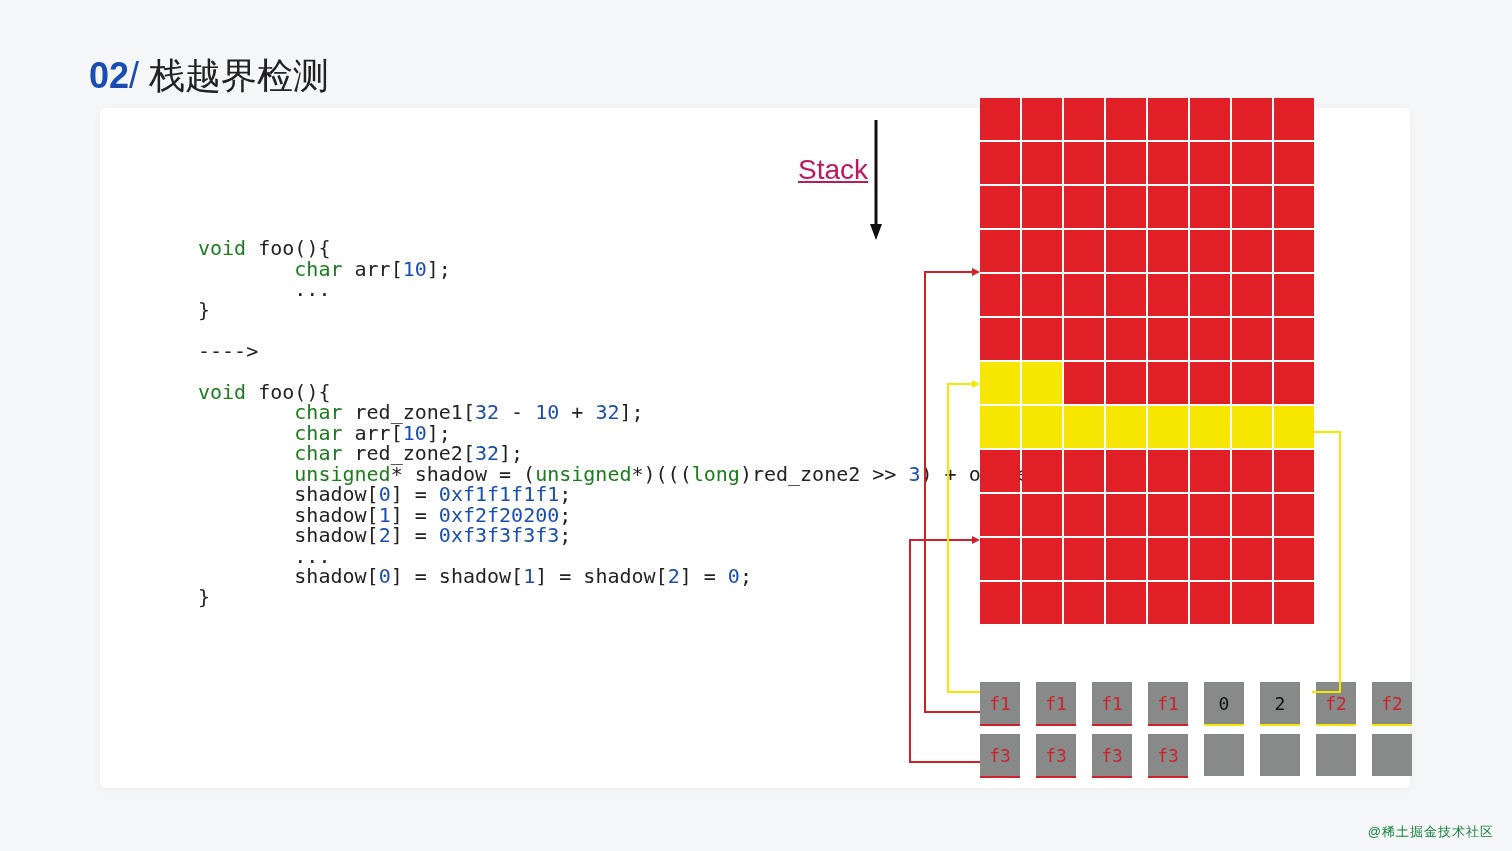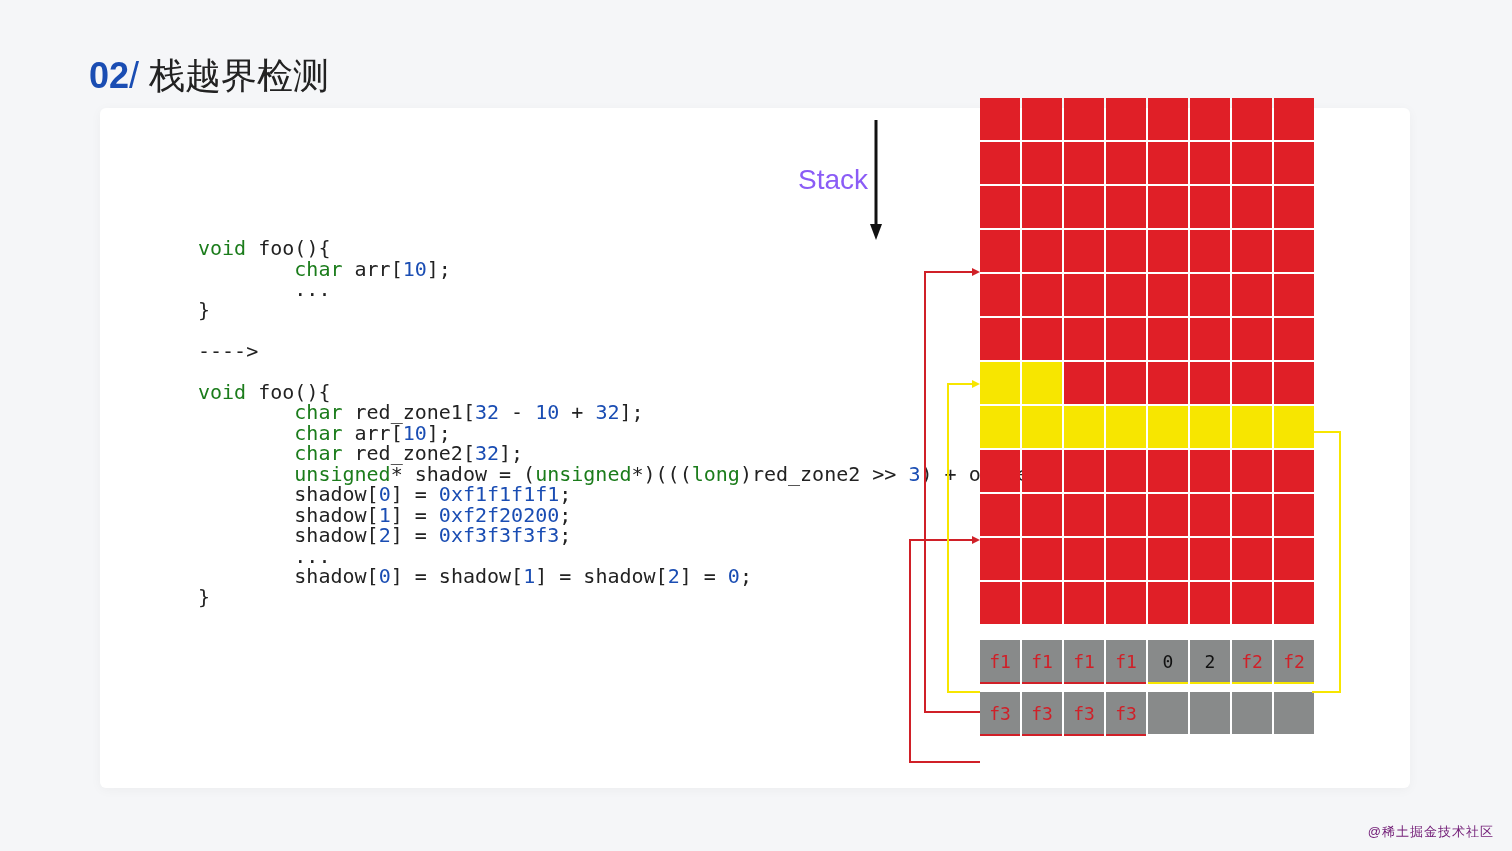--- a/index.html
+++ b/index.html
@@ -41,24 +41,25 @@
     color: #222;
     white-space: pre;
   }
   .kw  { color: #1b7c1b; }
   .ty  { color: #1b7c1b; }
   .num { color: #1a4db3; }
 
   
   .stack-label {
     position: absolute;
-    top: 164px;
+    top: 154px;
     left: 798px;
     font-size: 28px;
-    color: #8b5cf6;
+    color: #be185d;
+    text-decoration: underline;
   }
   .stack-arrow {
     position: absolute;
     top: 120px;
     left: 870px;
     width: 12px;
     height: 120px;
   }
 
   
@@ -75,26 +76,26 @@
   .cell {
     background: #e01f27;
   }
   .cell.y {
     background: #f7e600;
   }
 
   
   .shadow-grid {
     position: absolute;
-    top: 640px;
+    top: 682px;
     left: 980px;
     display: grid;
     grid-template-columns: repeat(8, 40px);
     grid-auto-rows: 42px;
-    gap: 2px;
+    gap: 16px;
   }
   .sh {
     background: #888a8a;
     color: #d02028;
     font-family: "DejaVu Sans Mono", Menlo, Consolas, monospace;
     font-size: 18px;
     display: flex;
     align-items: center;
     justify-content: center;
   }
@@ -116,21 +117,21 @@
     background: #f7e600;
   }
 
   
   .conn { position: absolute; pointer-events: none; }
 
   .watermark {
     position: absolute;
     right: 18px;
     bottom: 10px;
-    color: #701a75;
+    color: #15803d;
     font-size: 13px;
     letter-spacing: 1px;
   }
 </style>
 </head>
 <body>
 
 <div class="header">
   <span class="num">02</span><span class="slash">/</span> <span class="title">栈越界检测</span>
 </div>

